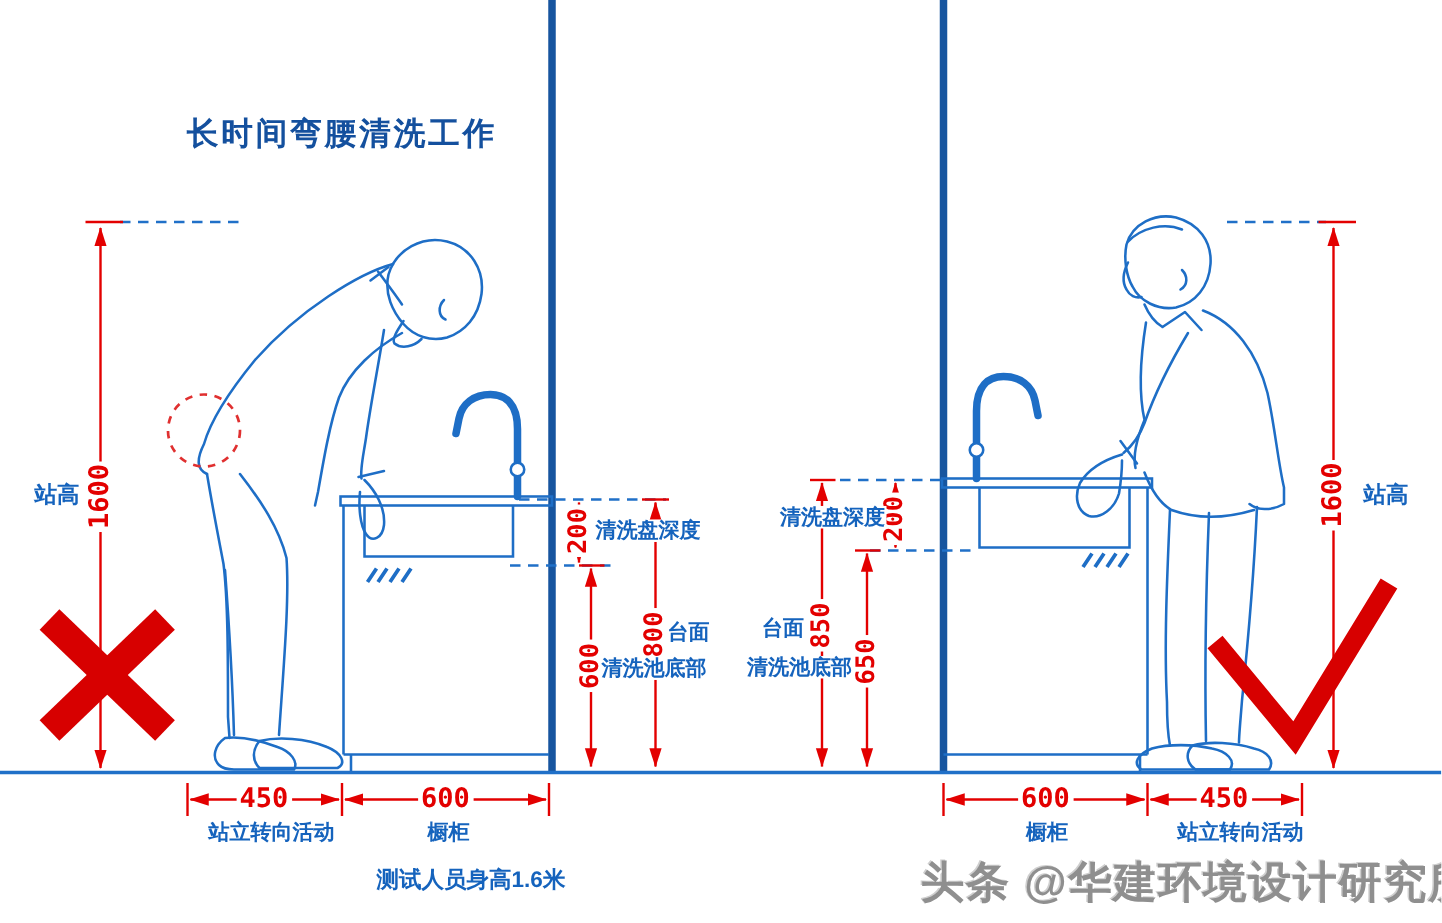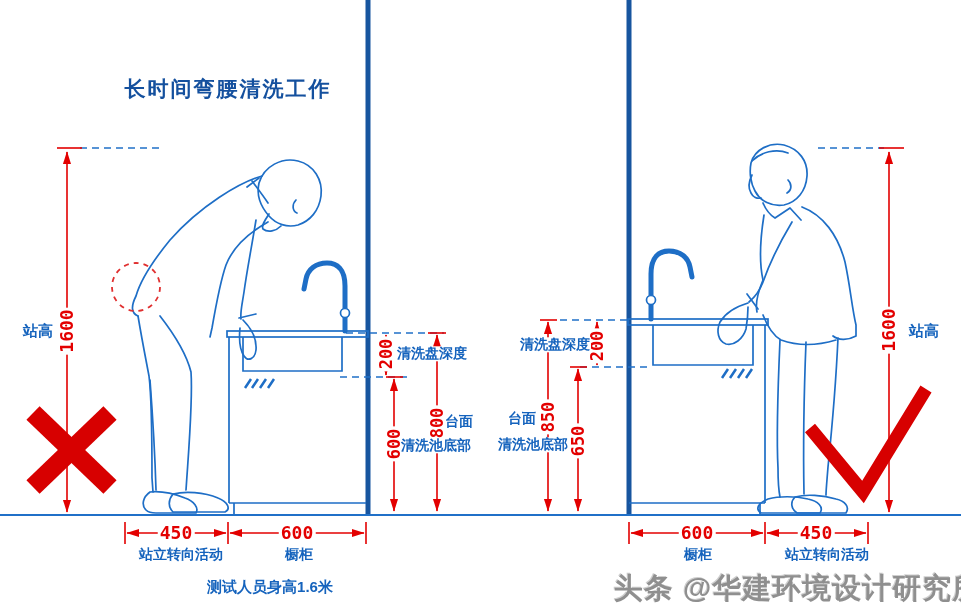--- a/index.html
+++ b/index.html
@@ -19,21 +19,21 @@
   }
   .dimh,.dimv{
     position:absolute;color:#e30000;background:#ffffff;white-space:nowrap;
     font-family:"DejaVu Sans Mono", monospace;font-size:18px;font-weight:bold;
     padding:0 2px;line-height:1;
   }
   .dimh{transform:translate(-50%,-50%);text-align:center;}
   .dimv{transform:translate(-50%,-50%) rotate(-90deg);}
   .note{
     position:absolute;transform:translate(-50%,-50%);white-space:nowrap;
-    color:#1563bd;font-size:15px;font-weight:bold;
+    color:#1563bd;font-size:15px;font-weight:bold;margin-left:44px;
   }
   .watermark{
     position:absolute;transform:translate(-50%,-50%);white-space:nowrap;
     color:#8f8f8f;font-size:29px;font-weight:bold;letter-spacing:1px;
     text-shadow:1px 1px 0 #ffffff,-1px -1px 0 #cfcfcf;
   }
 </style>
 </head>
 <body>
 

